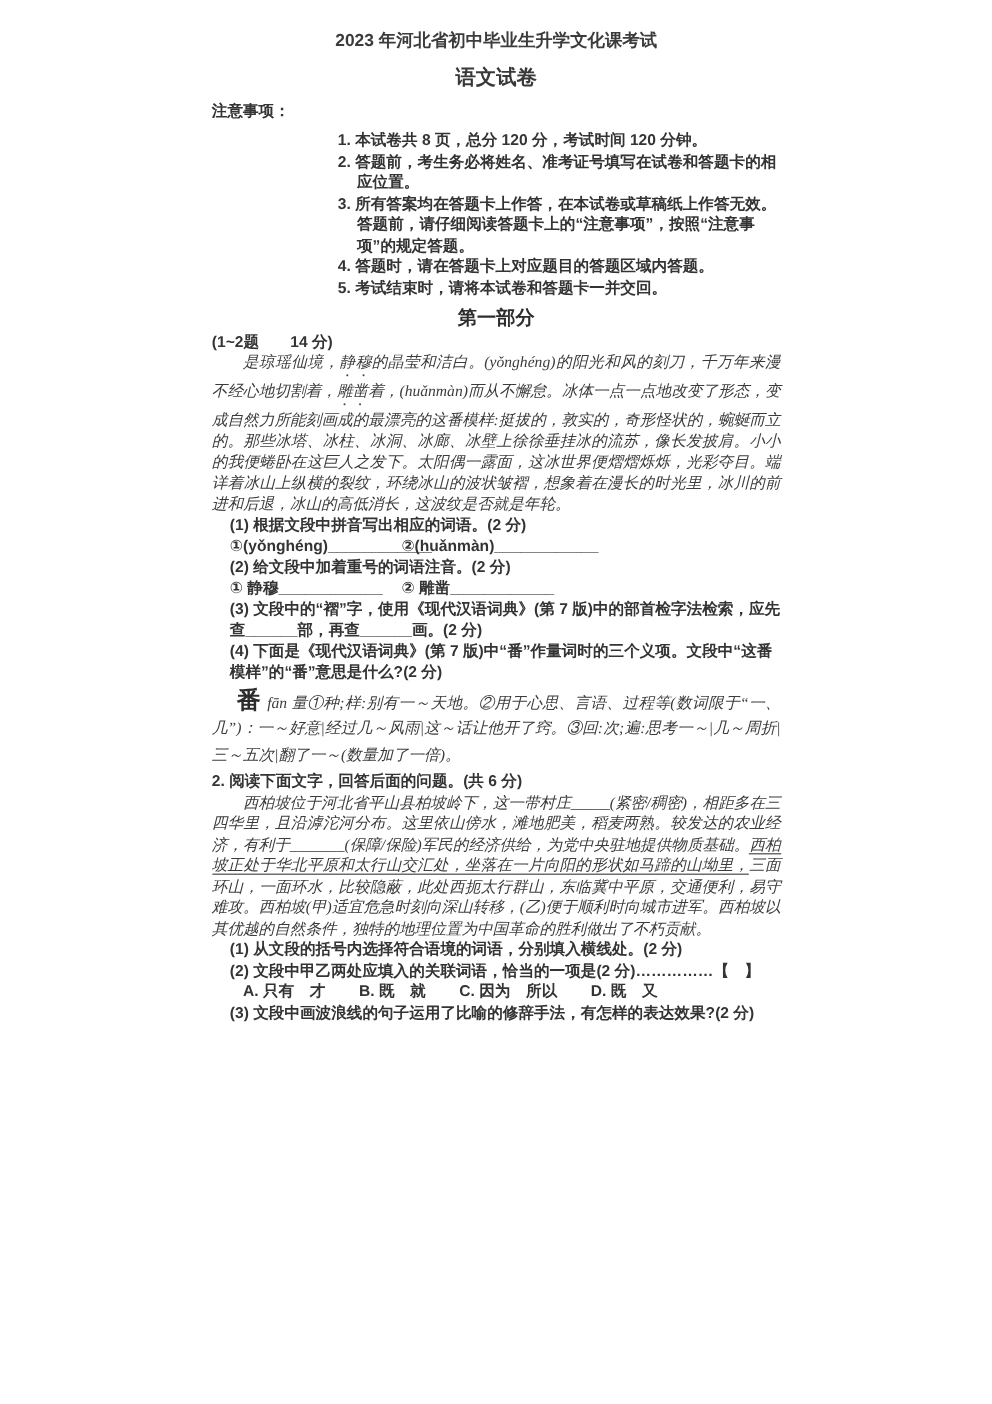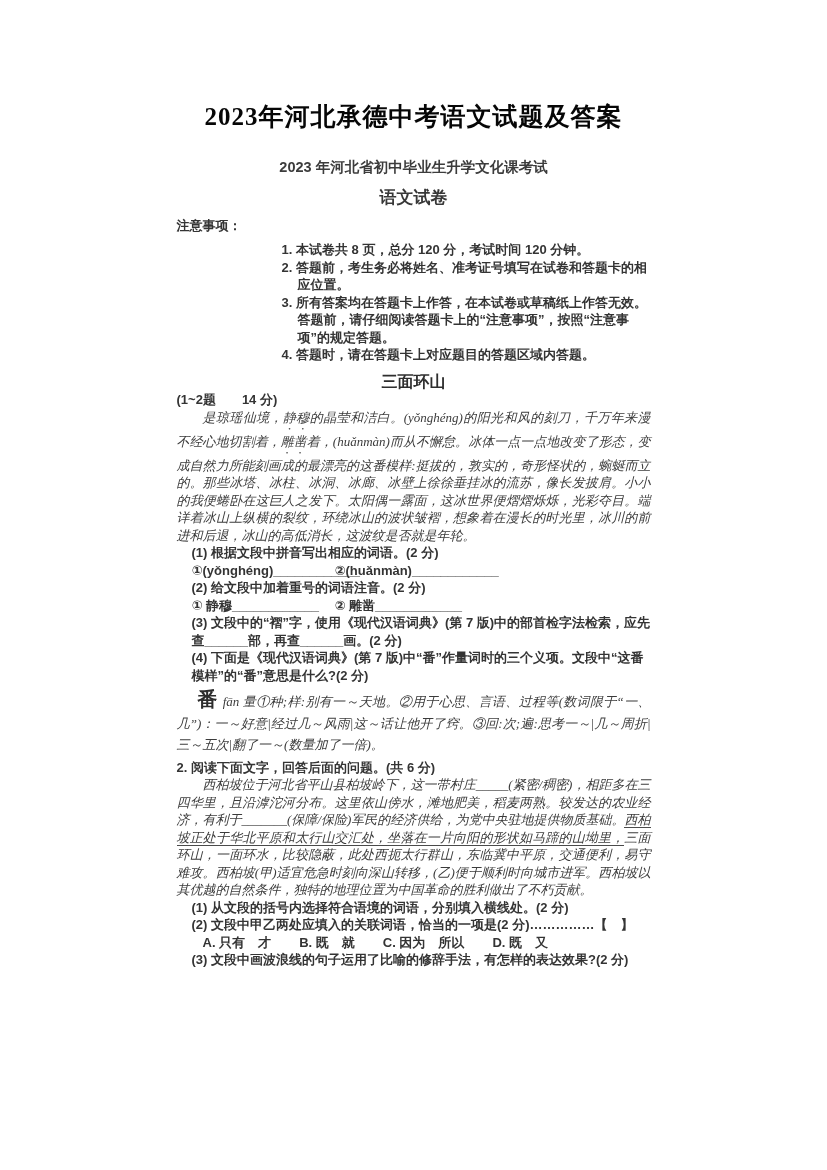--- a/index.html
+++ b/index.html
@@ -45,38 +45,38 @@
     text-indent: 1.6em; text-align: justify;
   }
   .dict-head { font-size: 20px; font-weight: 700; font-style: normal; margin-right: 5px; color: #2c2c2c; }
   .options-row { display: flex; gap: 28px; padding-left: 26px; font-weight: 600; }
 </style>
 </head>
 <body>
 
 <div class="page">
 
-  <div class="doc-title">2023年河北承德中考语文试题及答案</div>
 
   <div class="scan">
 
     <div class="exam-title">2023 年河北省初中毕业生升学文化课考试</div>
     <div class="paper-name">语文试卷</div>
 
     <div class="notice">
       <div class="notice-label">注意事项：</div>
       <div class="notice-items">
         <div class="notice-item">1. 本试卷共 8 页，总分 120 分，考试时间 120 分钟。</div>
         <div class="notice-item">2. 答题前，考生务必将姓名、准考证号填写在试卷和答题卡的相应位置。</div>
         <div class="notice-item">3. 所有答案均在答题卡上作答，在本试卷或草稿纸上作答无效。答题前，请仔细阅读答题卡上的“注意事项”，按照“注意事项”的规定答题。</div>
         <div class="notice-item">4. 答题时，请在答题卡上对应题目的答题区域内答题。</div>
+        <div class="notice-item">5. 考试结束时，请将本试卷和答题卡一并交回。</div>
       </div>
     </div>
 
-    <div class="part-heading">三面环山</div>
+    <div class="part-heading">第一部分</div>
     <div class="part-sub">(1~2题　　14 分)</div>
 
     <p class="passage"><span>是琼瑶仙境，</span><span class="seg-emph">静穆</span><span>的晶莹和洁白。(yǒnghéng)的阳光和风的刻刀，千万年来漫不经心地切割着，</span><span class="seg-emph">雕凿</span><span>着，(huǎnmàn)而从不懈怠。冰体一点一点地改变了形态，变成自然力所能刻画成的最漂亮的这番模样:挺拔的，敦实的，奇形怪状的，蜿蜒而立的。那些冰塔、冰柱、冰洞、冰廊、冰壁上徐徐垂挂冰的流苏，像长发披肩。小小的我便蜷卧在这巨人之发下。太阳偶一露面，这冰世界便熠熠烁烁，光彩夺目。端详着冰山上纵横的裂纹，环绕冰山的波状皱褶，想象着在漫长的时光里，冰川的前进和后退，冰山的高低消长，这波纹是否就是年轮。</span></p>
 
     <div class="subq">(1) 根据文段中拼音写出相应的词语。(2 分)</div>
     <div class="blank-row">
       <span class="col1">①(yǒnghéng)____________</span>
       <span>②(huǎnmàn)____________</span>
     </div>
 

